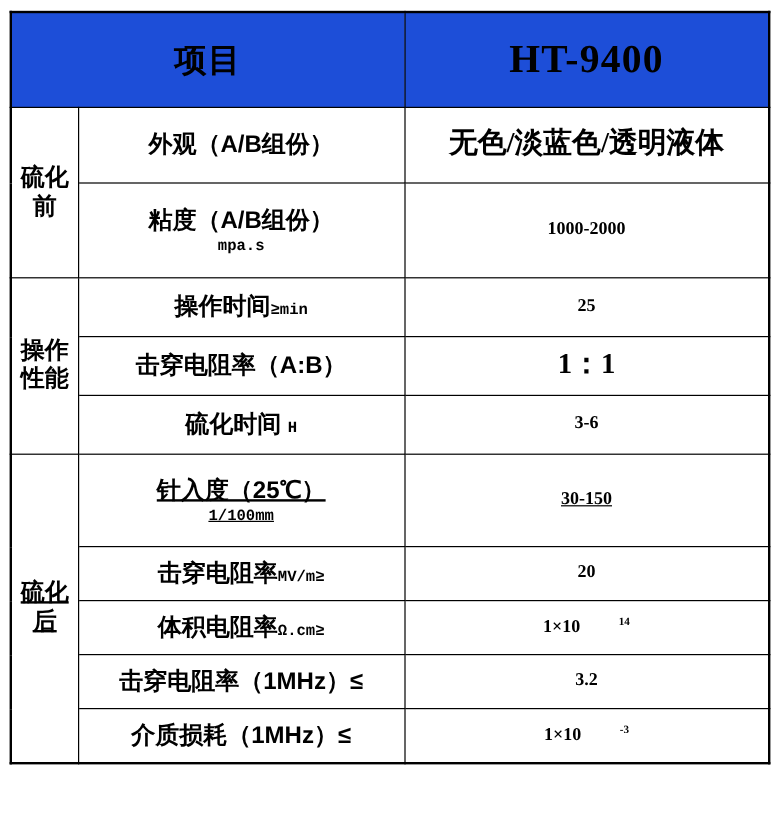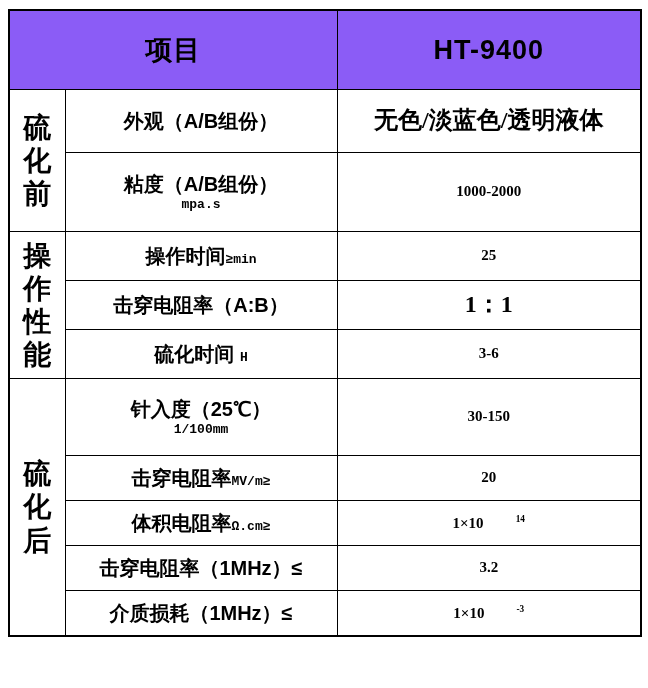--- a/index.html
+++ b/index.html
@@ -30,35 +30,35 @@
     border: 1.5px solid #000;
     padding: 0;
     vertical-align: middle;
     text-align: center;
   }
   col.c-group { width: 56px; }
   col.c-item  { width: 272px; }
   col.c-value { width: 304px; }
 
   .hdr-row td {
-    background: #8b5cf6;
+    background: #1d4ed8;
     height: 78px;
   }
   .hdr-text {
     font-size: 27px;
     font-weight: bold;
     letter-spacing: 1px;
   }
   .hdr-text.model {
-    font-family: Liberation Sans, sans-serif;
-    font-size: 27px;
+    font-family: Liberation Serif, serif;
+    font-size: 33px;
   }
 
   .group-cell {
-    font-size: 28px;
+    font-size: 20px;
     font-weight: bold;
     line-height: 1.18;
     padding: 2px 4px;
     width: 56px;
   }
   .group-cell span {
     display: block;
   }
 
   .item-cell {
@@ -94,21 +94,21 @@
     font-size: 24px;
   }
   sup {
     font-size: 0.62em;
     vertical-align: super;
     margin-left: 32px;
   }
   .r-app td { height: 62px; }
   .r-visc td { height: 78px; }
   .r-op td { height: 48px; }
-  .r-pen td { height: 76px; }
+  .r-pen td { height: 76px; text-decoration: underline; }
   .r-post td { height: 44px; }
 </style>
 </head>
 <body>
 
 <div class="sheet">
   <table class="spec">
     <colgroup>
       <col class="c-group">
       <col class="c-item">

